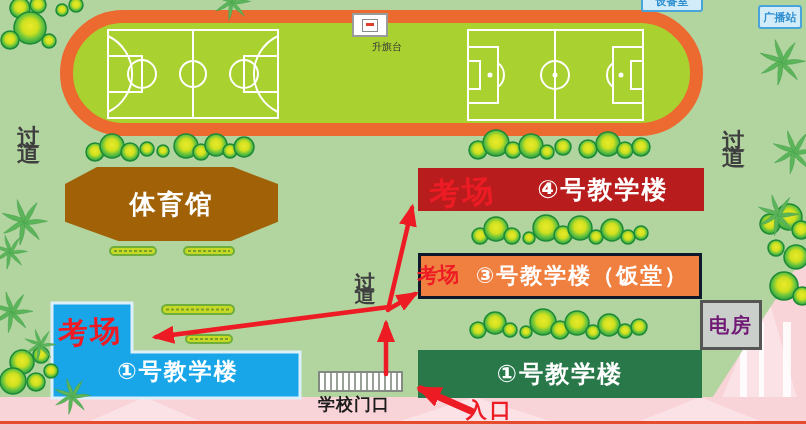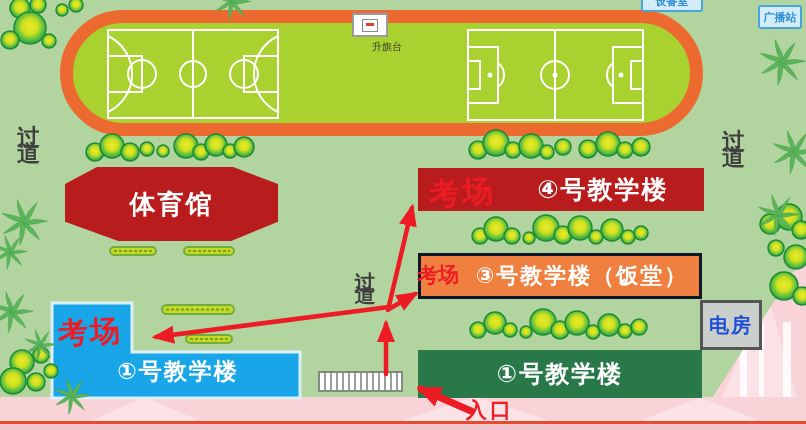--- a/index.html
+++ b/index.html
@@ -20,32 +20,32 @@
   
   .track{position:absolute;left:60px;top:10px;width:643px;height:126px;z-index:1;
     background:#a9d12f;border:13px solid #ec6a30;border-radius:70px;}
 
   
   .bar{position:absolute;display:flex;align-items:center;justify-content:center;z-index:2;}
   .bname{color:#fff;font-weight:bold;letter-spacing:2px;white-space:nowrap;}
   .b4{left:418px;top:168px;width:286px;height:43px;background:#b91c1c;}
   .b3{left:418px;top:253px;width:284px;height:46px;background:#f08040;border:3px solid #0f172a;}
   .b2{left:418px;top:350px;width:284px;height:48px;background:#28784a;}
-  .gym{left:65px;top:167px;width:213px;height:74px;background:#b91c1c;
+  .gym{left:65px;top:167px;width:213px;height:74px;background:#a16207;
     clip-path:polygon(15% 0,79% 0,100% 23%,100% 74%,78% 100%,25% 100%,0 74%,0 23%);}
   .b1label{position:absolute;left:56px;top:356px;width:244px;text-align:center;z-index:3;}
 
   
   .bluebox{position:absolute;background:#d3ecf9;border:2px solid #49a4d9;border-radius:3px;
     color:#2f8fd0;font-weight:bold;display:flex;align-items:center;justify-content:center;z-index:2;}
   .broadcast{left:758px;top:5px;width:44px;height:24px;font-size:11px;justify-content:center;}
   .equip{left:641px;top:-9px;width:62px;height:21px;font-size:11px;}
   .power{position:absolute;left:700px;top:300px;width:62px;height:50px;background:#cbcfcb;
     border:3px solid #555;display:flex;align-items:center;justify-content:center;z-index:2;
-    font-size:20px;font-weight:bold;color:#1d4ed8;letter-spacing:2px;}
+    font-size:20px;font-weight:bold;color:#701a75;letter-spacing:2px;}
 
   
   .flag{position:absolute;left:352px;top:13px;width:36px;height:24px;background:#fff;
     border:2px solid #9a9a9a;z-index:2;display:flex;align-items:center;justify-content:center;}
   .flag .inner{width:16px;height:13px;border:1.5px solid #8a8a8a;position:relative;background:#fff;}
   .flag .inner:after{content:"";position:absolute;left:3px;top:3px;width:8px;height:3px;background:#e03c2c;}
   .flaglbl{position:absolute;left:338px;top:40px;width:64px;text-align:right;
     font-size:10px;color:#333;z-index:2;}
 
   
@@ -127,20 +127,21 @@
   <div class="flag">
       <div class="inner"></div>
     </div>
   <div class="flaglbl">升旗台</div>
 
   <div class="vtext p-left">过道</div>
   <div class="vtext p-right">过道</div>
   <div class="vtext p-mid">过道</div>
 
   <div class="gatewalk"></div>
+  <div class="gatelbl">学校门口</div>
   <div class="entrylbl">入口</div>
 
   <div class="exam exam1">考场</div>
   <div class="exam exam4">考场</div>
   <div class="exam exam3">考场</div>
 
   <svg class="decor" width="806" height="430">
     <defs>
       <radialGradient id="pg" cx="50%" cy="45%" r="55%">
         <stop offset="0%" stop-color="#e9ea2a"></stop>

